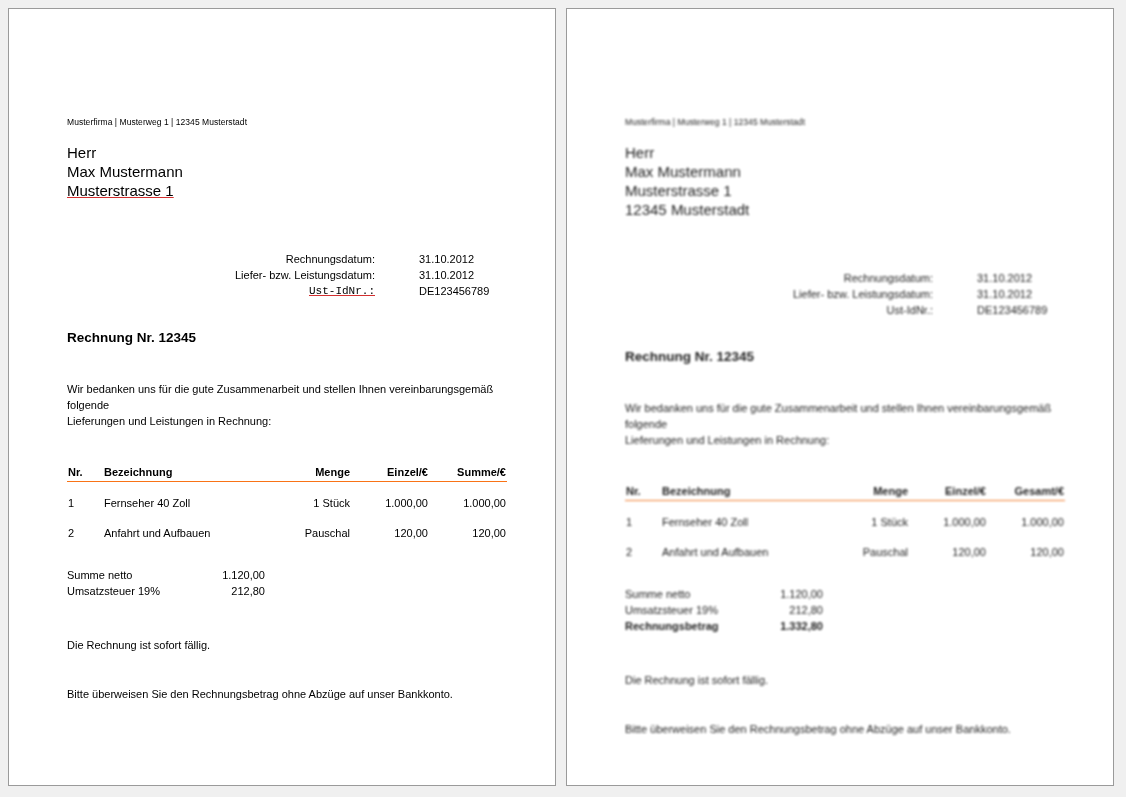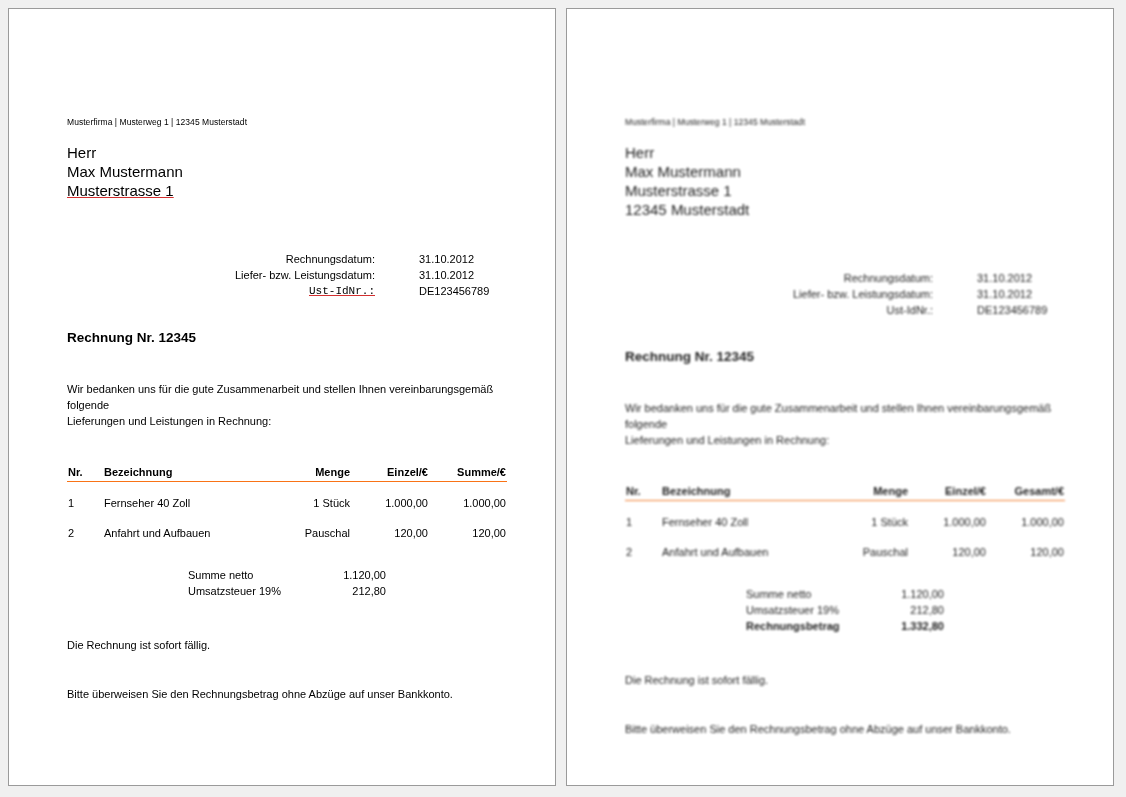--- a/index.html
+++ b/index.html
@@ -125,21 +125,21 @@
   table.items tbody td.unit,
   table.items tbody td.total { text-align: right; }
 
   .summary {
     margin-top: 26px;
     width: 100%;
     font-size: 11px;
   }
   .summary-row {
     display: flex;
-    justify-content: center;
+    justify-content: flex-start;
     line-height: 1.45;
   }
   .summary-label {
     text-align: left;
     width: 122px;
     white-space: nowrap;
   }
   .summary-value {
     width: 76px;
     text-align: right;

